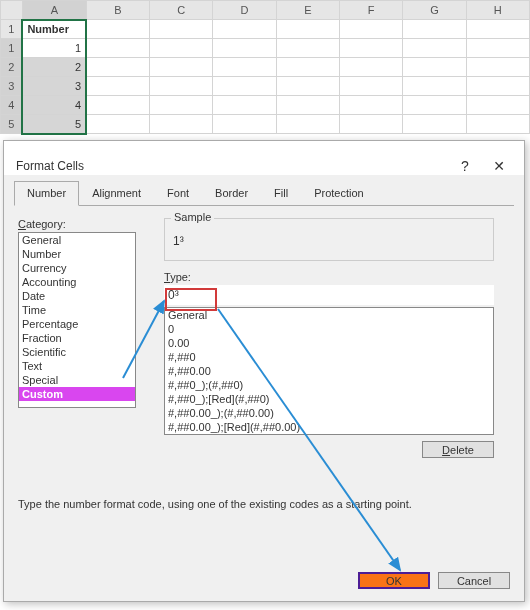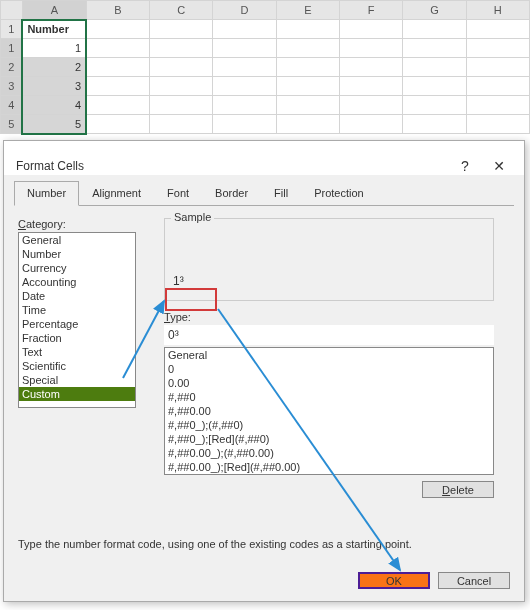--- a/index.html
+++ b/index.html
@@ -72,31 +72,31 @@
   .tab.active { border-color: #aaa; background: #f0f0f0; border-bottom: 1px solid #f0f0f0; }
   .content { padding: 12px 14px 4px 14px; }
   .lbl { font-size: 11px; display: block; margin-bottom: 2px; }
   .row2 { display: flex; gap: 28px; }
   .category-box {
     width: 118px; height: 176px; background: #fff; border: 1px solid #888;
     overflow: hidden; font-size: 11px;
   }
   .category-box div { padding: 1px 3px; }
   .category-box div.sel {
-    background: #4d7c0f; color: #fff;
+    background: #d946ef; color: #fff; font-weight: bold;
   }
   .sample-box {
     border: 1px solid #ccc; border-radius: 0; padding: 15px 8px 12px 8px;
     position: relative; margin-bottom: 10px; width: 330px;
   }
   .sample-legend {
     position: absolute; top: -8px; left: 6px; background: #f0f0f0;
     padding: 0 3px; font-size: 11px;
   }
-  .sample-val { font-size: 12px; margin-top: 40px; }
+  .sample-val { font-size: 12px; }
   .type-input {
     width: 330px; background: #fff;
     padding: 2px 4px; font-size: 12px; margin-bottom: 2px;
     height: 20px;
     display: flex;
     align-items: center;
   }
   .type-list {
     width: 330px; height: 128px; background: #fff; border: 1px solid #888;
     overflow-y: scroll; font-size: 11px;
@@ -224,22 +224,22 @@
         <span class="lbl"><u>C</u>ategory:</span>
         <div class="category-box">
           <div>General</div>
           <div>Number</div>
           <div>Currency</div>
           <div>Accounting</div>
           <div>Date</div>
           <div>Time</div>
           <div>Percentage</div>
           <div>Fraction</div>
+          <div>Scientific</div>
           <div>Text</div>
-          <div>Scientific</div>
           <div>Special</div>
           <div class="sel">Custom</div>
         </div>
       </div>
       <div>
         <div class="sample-box">
           <span class="sample-legend">Sample</span>
           <div class="sample-val">1³</div>
         </div>
         <span class="lbl"><u>T</u>ype:</span>

